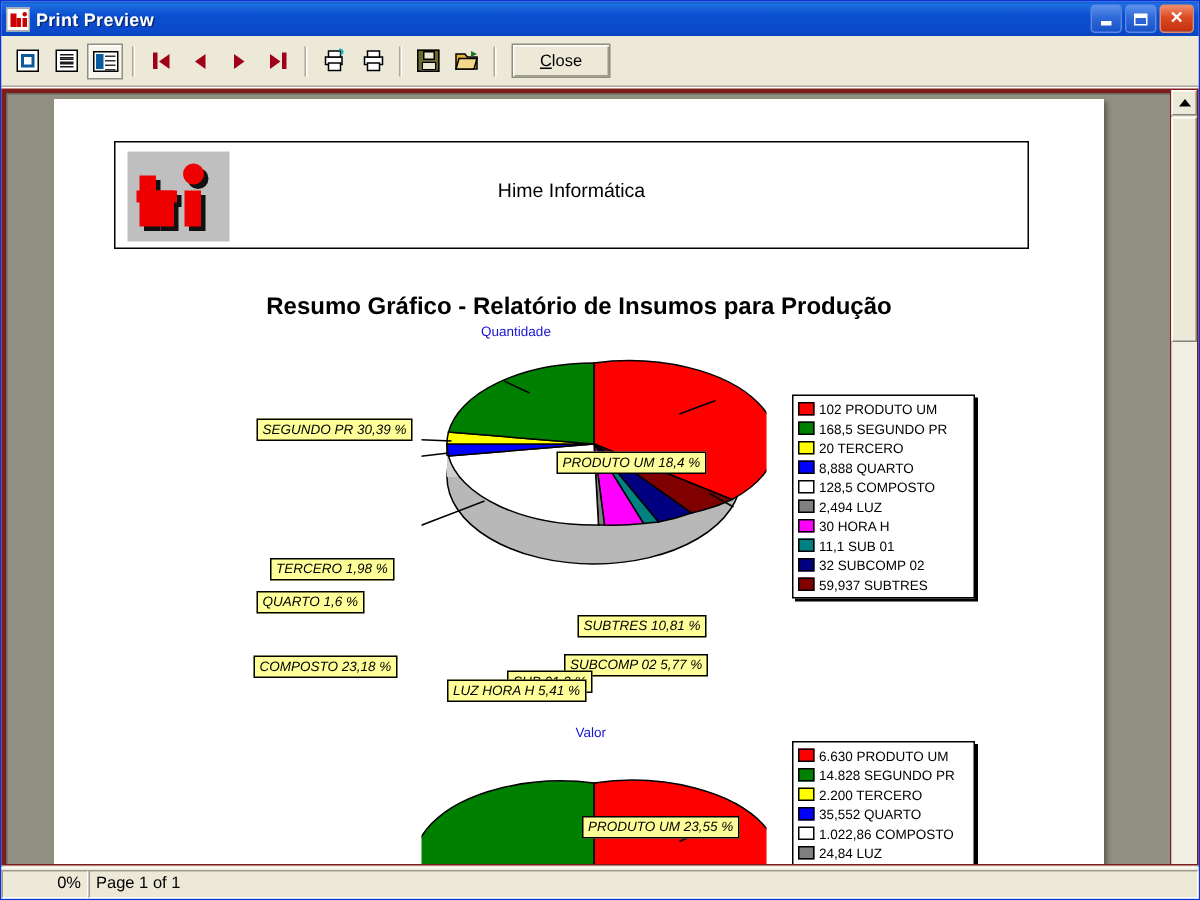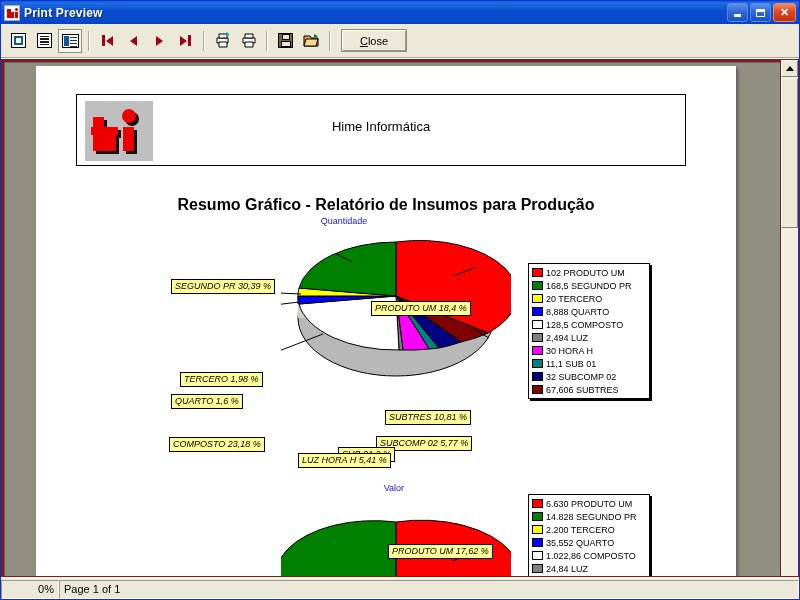--- a/index.html
+++ b/index.html
@@ -346,34 +346,34 @@
             <div class="row">
               <span class="sw" style="background: rgb(0, 128, 128);"></span>
               <span class="lb">11,1 SUB 01</span>
             </div>
             <div class="row">
               <span class="sw" style="background: rgb(0, 0, 128);"></span>
               <span class="lb">32 SUBCOMP 02</span>
             </div>
             <div class="row">
               <span class="sw" style="background: rgb(128, 0, 0);"></span>
-              <span class="lb">67,606 SUBTRES</span>
+              <span class="lb">59,937 SUBTRES</span>
             </div>
           </div>
 
         <div class="chart-title" style="left:248px;top:417px;width:120px;text-align:right;">Valor</div>
 
         <svg width="230" height="150" style="position:absolute;left:245px;top:448px;">
           <ellipse cx="115" cy="84" rx="98" ry="58" fill="#b8b8b8" stroke="#000"></ellipse>
           <path d="M115 62 L115 8 A98 54 0 0 1 195 105 Z" fill="#ff0000" stroke="#000"></path>
           <path d="M115 62 L115 8 A98 54 0 0 0 26 100 Z" fill="#008000" stroke="#000"></path>
           <line x1="172" y1="47" x2="196" y2="36" stroke="#000"></line>
         </svg>
 
-        <div class="callout" style="left:352px;top:478px;">PRODUTO UM 17,62 %</div>
+        <div class="callout" style="left:352px;top:478px;">PRODUTO UM 23,55 %</div>
 
         <div class="legend" style="left:492px;top:428px;width:122px;">
             <div class="row">
               <span class="sw" style="background: rgb(255, 0, 0);"></span>
               <span class="lb">6.630 PRODUTO UM</span>
             </div>
             <div class="row">
               <span class="sw" style="background: rgb(0, 128, 0);"></span>
               <span class="lb">14.828 SEGUNDO PR</span>
             </div>

